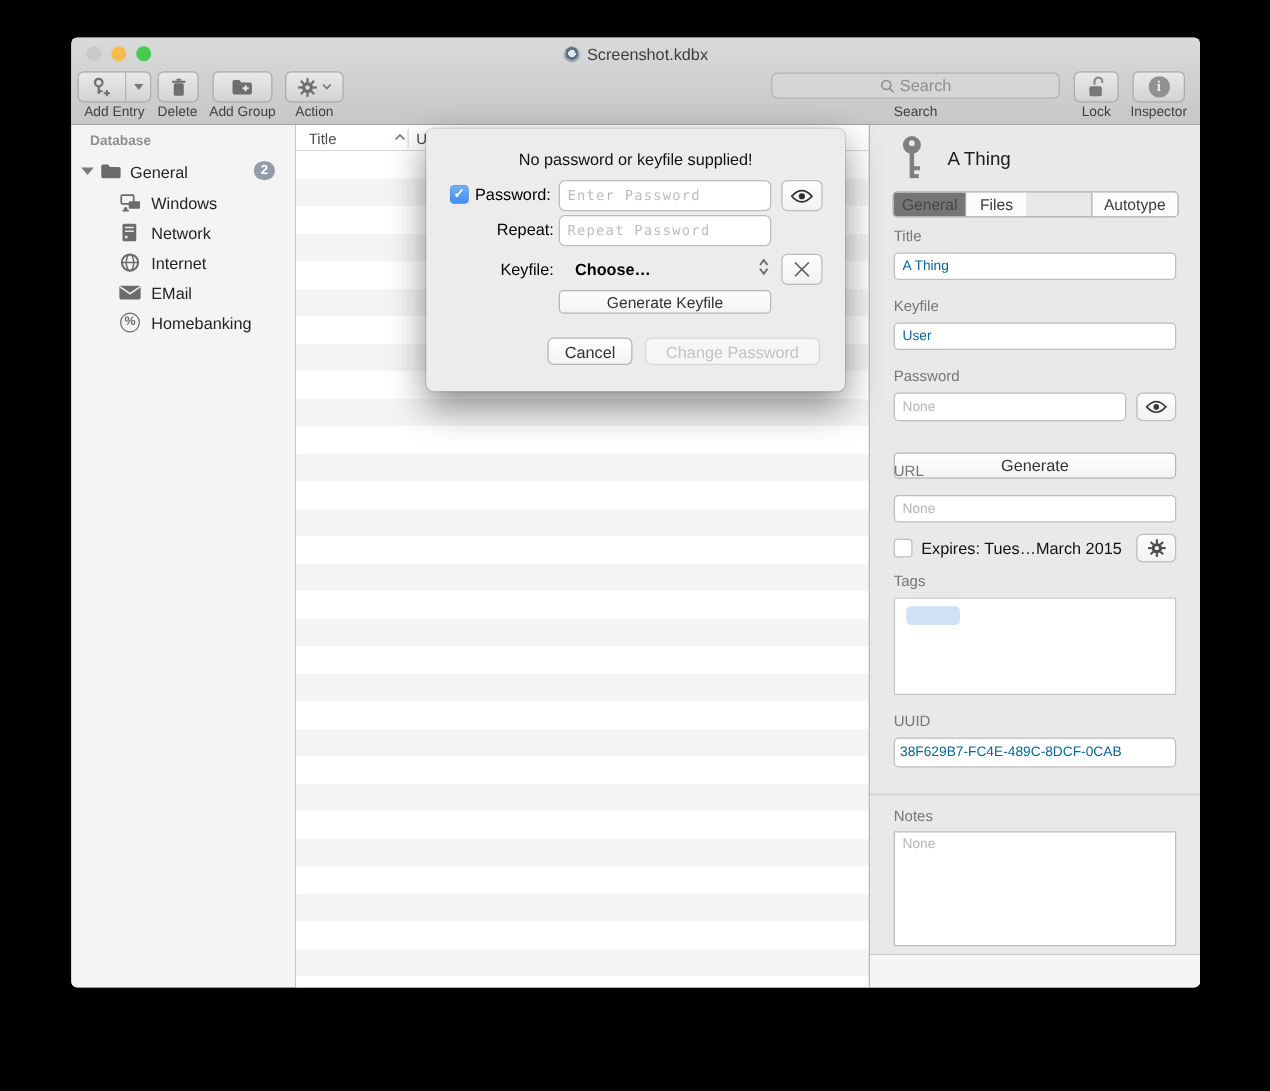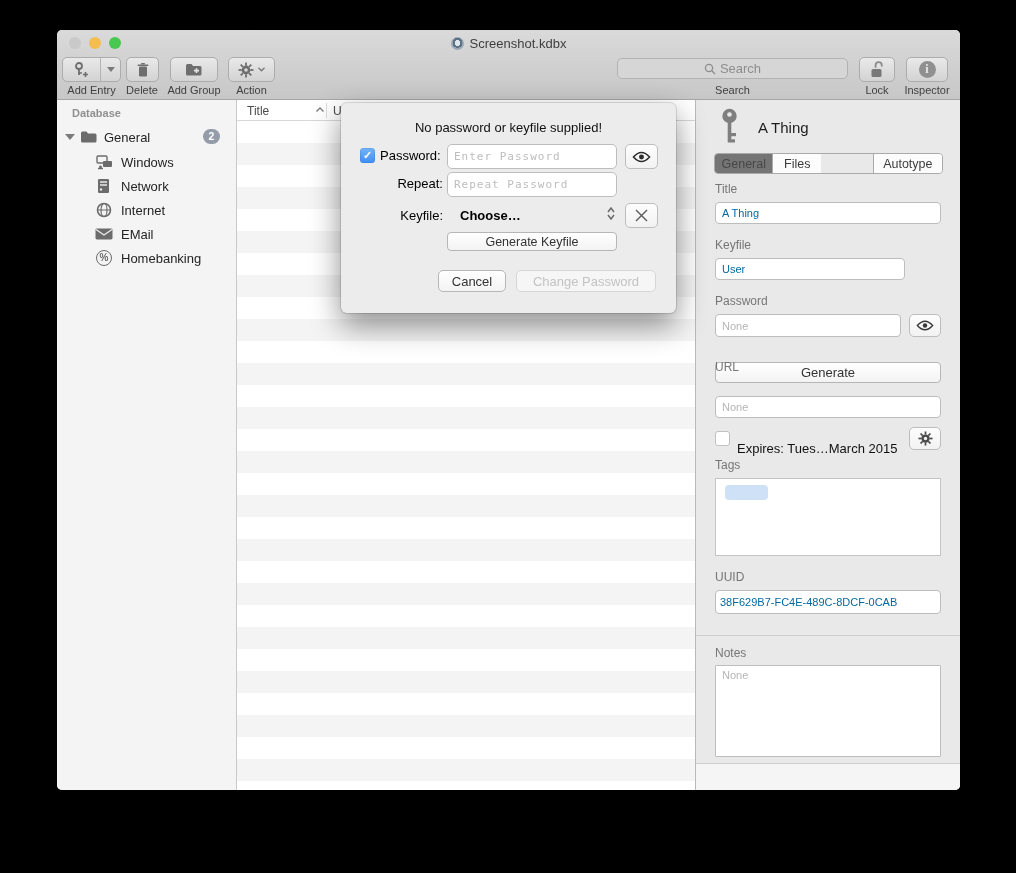--- a/index.html
+++ b/index.html
@@ -285,40 +285,40 @@
       <div class="sel" style="width:58px;">General</div>
       <div style="width:49px;">Files</div>
       <div style="width:52px;margin-top:40px;">Custom</div>
       <div style="width:70px;">Autotype</div>
     </div>
 
     <div class="ins-lbl" style="left:19px;top:82px;">Title</div>
     <input class="fld" style="left: 19px; top: 102px; width: 226px; height: 22px;" value="A Thing">
 
     <div class="ins-lbl" style="left:19px;top:138px;">Keyfile</div>
-    <input class="fld" style="left: 19px; top: 158px; width: 190px; height: 22px;" value="User">
+    <input class="fld" style="left: 19px; top: 158px; width: 226px; height: 22px;" value="User">
 
     <div class="ins-lbl" style="left:19px;top:194px;">Password</div>
     <input class="fld" style="left: 19px; top: 214px; width: 186px; height: 23px;" placeholder="None">
     <div class="sqbtn" style="left:213px;top:214px;width:32px;height:23px;">
       <span>
         <svg width="18" height="11" viewBox="0 0 20 12">
             <path d="M1.5 6 Q10 -3.5 18.5 6 Q10 15.5 1.5 6 Z" fill="none" stroke="#3a3a3a" stroke-width="1.5"></path>
             <circle cx="10" cy="6" r="2.5" fill="#3a3a3a"></circle>
           </svg>
       </span>
     </div>
 
     <div class="btn" style="position:absolute;left:19px;top:246px;width:226px;height:21px;line-height:20px;margin-top:16px;">Generate</div>
 
-    <div class="ins-lbl" style="left:19px;top:260px;text-align:right;">URL</div>
+    <div class="ins-lbl" style="left:19px;top:270px;text-align:right;">URL</div>
     <input class="fld" style="left: 19px; top: 296px; width: 226px; height: 22px;" placeholder="None">
 
     <span class="cb-off" style="left:19px;top:331px;"></span>
-    <span style="position:absolute;left:41px;top:341px;font-size:13px;color:#111;">Expires: Tues…March 2015</span>
+    <span style="position:absolute;left:41px;top:331px;font-size:13px;color:#111;">Expires: Tues…March 2015</span>
     <div class="sqbtn" style="left:213px;top:327px;width:32px;height:23px;">
       <span>
         <svg width="15" height="15" viewBox="0 0 16 16">
             <g fill="#4a4a4a">
               <circle cx="8" cy="8" r="4.4"></circle>
               <g>
                 <rect x="7.1" y="0.5" width="1.8" height="3.2"></rect>
                 <rect x="7.1" y="12.3" width="1.8" height="3.2"></rect>
                 <rect x="0.5" y="7.1" width="3.2" height="1.8"></rect>
                 <rect x="12.3" y="7.1" width="3.2" height="1.8"></rect>

